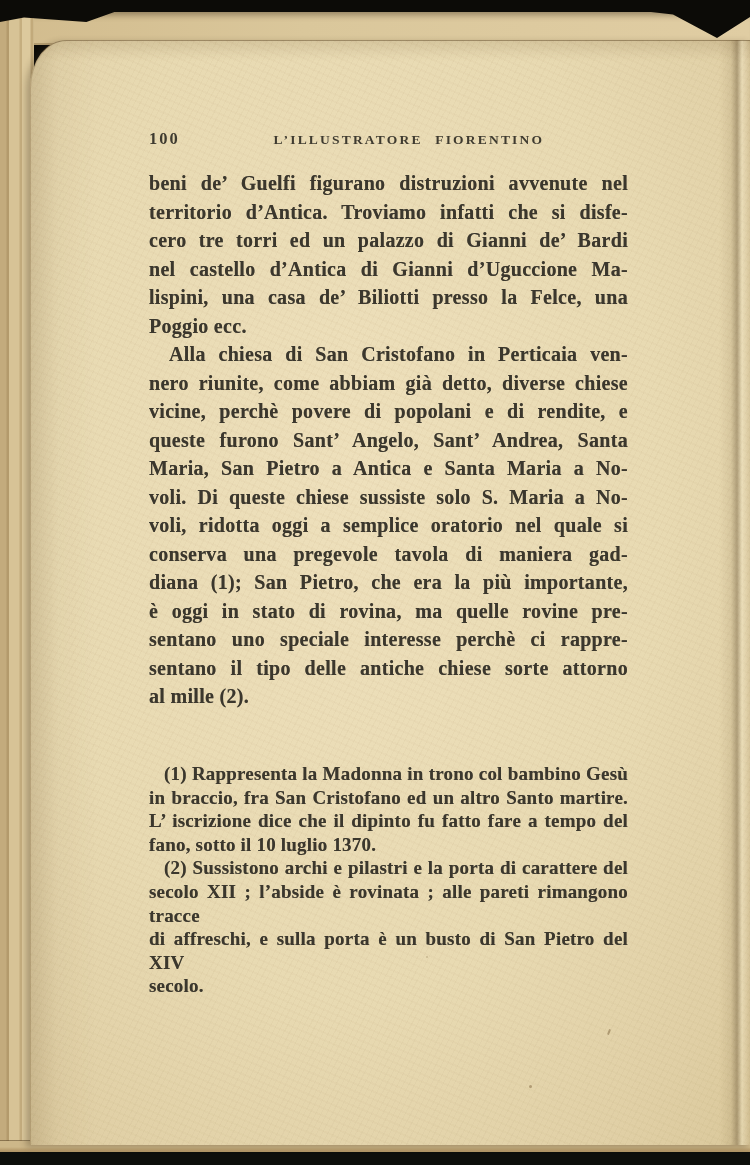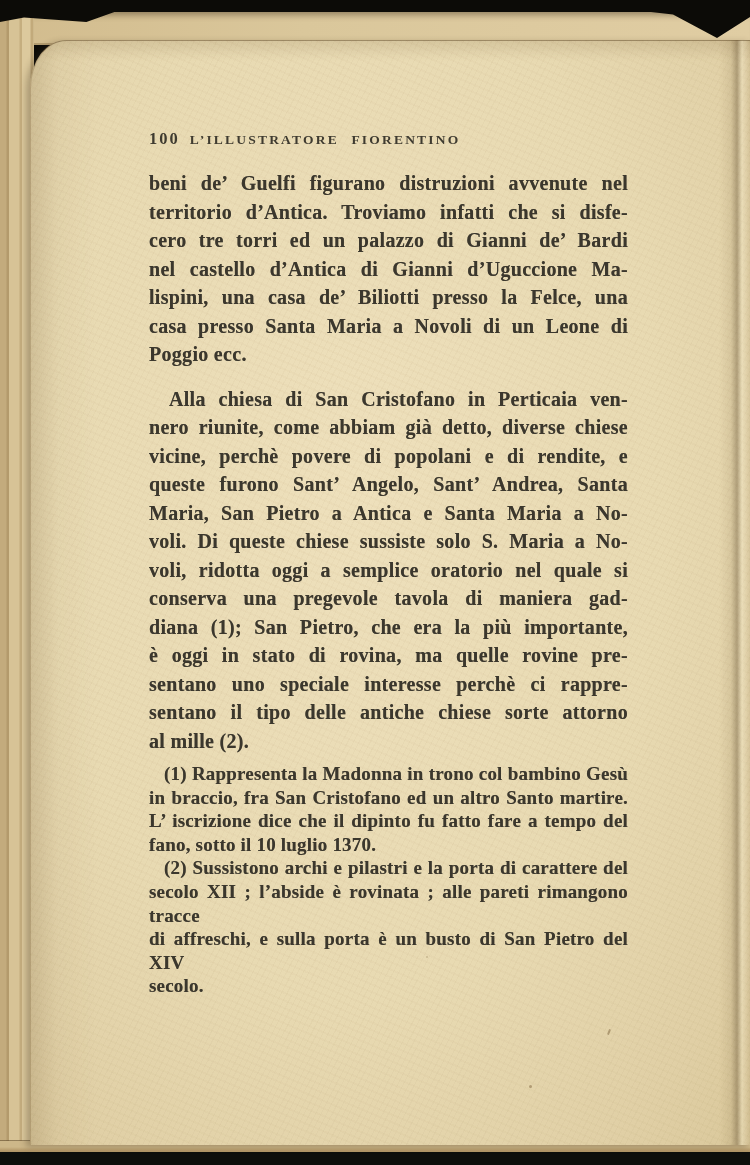--- a/index.html
+++ b/index.html
@@ -60,40 +60,40 @@
   }
 
   
   .page-header{
     position:absolute;left:118px;top:88px;width:479px;height:20px;
     display:flex;align-items:baseline;
     color:#3f3b30;
   }
   .page-number{font-size:16.5px;letter-spacing:2px;}
   .running-title{
-    flex:1;text-align:left;font-size:13.5px;
+    flex:1;text-align:center;font-size:13.5px;
     letter-spacing:2.2px;word-spacing:7px;
     padding-left:10px;
   }
 
   .body-text{
     position:absolute;left:118px;top:128px;width:479px;
     font-size:20px;line-height:28.5px;letter-spacing:.3px;
     color:#3b372d;
     text-shadow:0 0 .5px rgba(59,55,45,.55);
   }
   .footnotes{
     position:absolute;left:118px;top:721px;width:479px;
     font-size:19px;line-height:23.6px;letter-spacing:.2px;
     color:#3b372d;
     text-shadow:0 0 .4px rgba(59,55,45,.5);
   }
   .line{text-align:justify;text-align-last:justify;}
   .line.last{text-align-last:left;}
-  .body-text .line.indent{text-indent:20px;margin-top:16px;}
+  .body-text .line.indent{text-indent:20px;}
   .footnotes .line.indent{text-indent:15px;}
 
   
   .speck{position:absolute;background:rgba(115,88,52,.45);border-radius:50%;}
   .speck.s1{left:577px;top:988px;width:2px;height:6px;transform:rotate(22deg);border-radius:2px;}
   .speck.s2{left:498px;top:1044px;width:3px;height:3px;}
   .speck.s3{left:395px;top:915px;width:2px;height:2px;opacity:.6;}
 </style>
 </head>
 <body>
@@ -116,21 +116,20 @@
       <span class="running-title">L’ILLUSTRATORE FIORENTINO</span>
     </header>
 
     <main class="body-text">
       <div class="paragraph">
           <div class="line">beni de’ Guelfi figurano distruzioni avvenute nel</div>
           <div class="line">territorio d’Antica. Troviamo infatti che si disfe-</div>
           <div class="line">cero tre torri ed un palazzo di Gianni de’ Bardi</div>
           <div class="line">nel castello d’Antica di Gianni d’Uguccione Ma-</div>
           <div class="line">lispini, una casa de’ Biliotti presso la Felce, una</div>
-          <div class="line">casa presso Santa Maria a Novoli di un Leone di</div>
           <div class="line last">Poggio ecc.</div>
         </div>
       <div class="paragraph indent-first">
           <div class="line indent">Alla chiesa di San Cristofano in Perticaia ven-</div>
           <div class="line">nero riunite, come abbiam già detto, diverse chiese</div>
           <div class="line">vicine, perchè povere di popolani e di rendite, e</div>
           <div class="line">queste furono Sant’ Angelo, Sant’ Andrea, Santa</div>
           <div class="line">Maria, San Pietro a Antica e Santa Maria a No-</div>
           <div class="line">voli. Di queste chiese sussiste solo S. Maria a No-</div>
           <div class="line">voli, ridotta oggi a semplice oratorio nel quale si</div>

